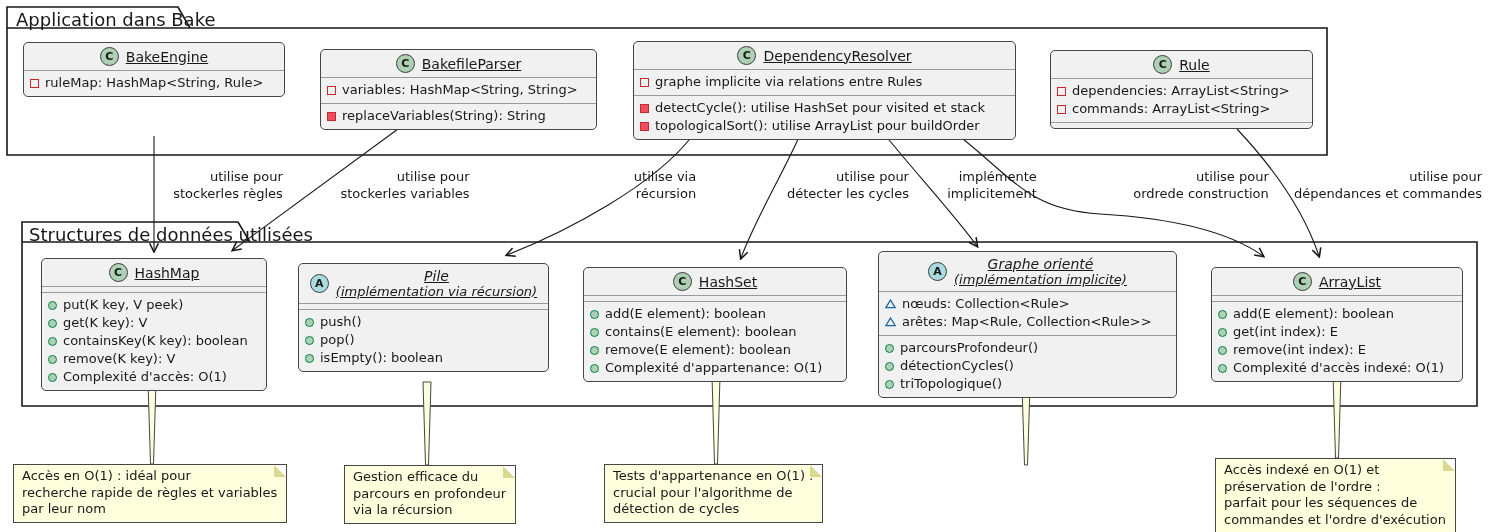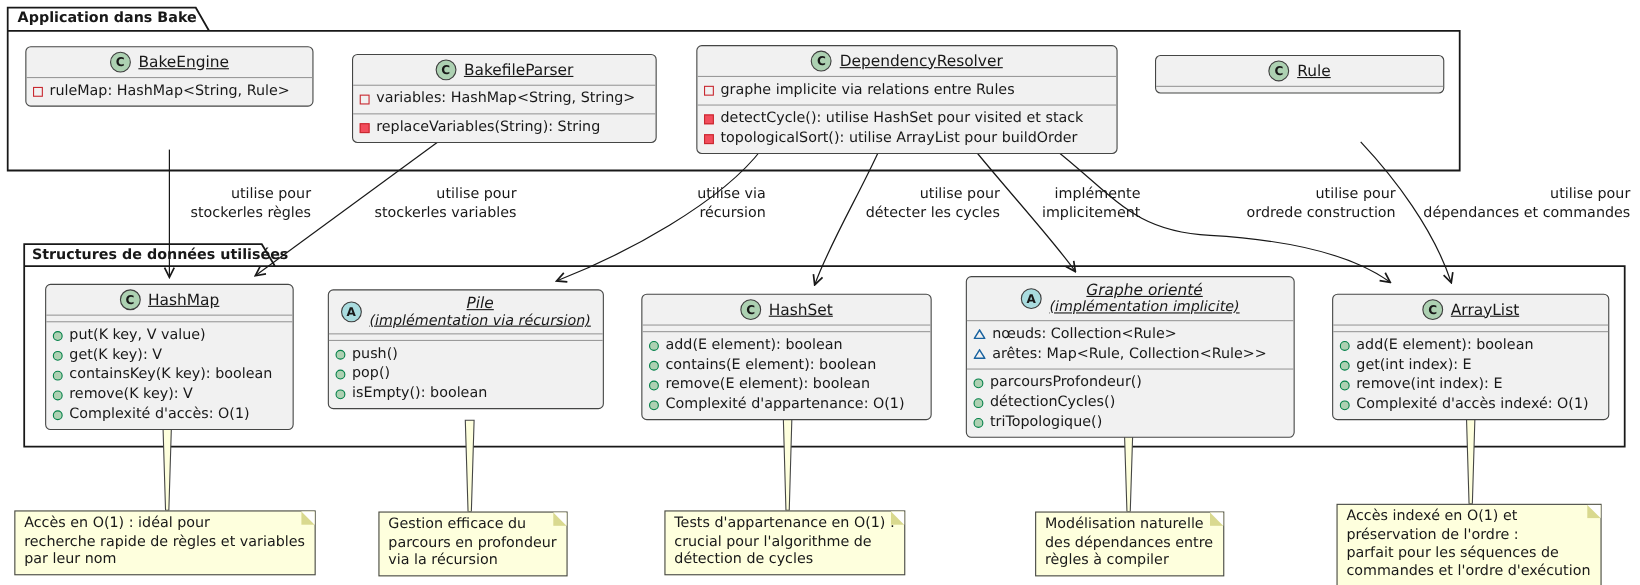--- a/index.html
+++ b/index.html
@@ -2,21 +2,21 @@
 <html><head>
 <meta charset="utf-8">
 <style>
   html,body{margin:0;padding:0;background:#ffffff;}
   #canvas{position:relative;width:1491px;height:532px;background:#ffffff;
           font-family:"DejaVu Sans","Liberation Sans",sans-serif;color:#181818;overflow:hidden;}
   #wires{position:absolute;left:0;top:0;z-index:1;}
   .pkg-line{fill:none;stroke:#181818;stroke-width:1.6;}
   .edge{fill:none;stroke:#181818;stroke-width:1.1;}
   .note-link{fill:#FEFFDD;stroke:#454645;stroke-width:1;}
-  .pkg-title{position:absolute;z-index:2;font-weight:bold;font-size:13px;white-space:nowrap;}
+  .pkg-title{position:absolute;z-index:2;font-weight:normal;font-size:18px;white-space:nowrap;}
   .uml-class{position:absolute;z-index:3;background:#F1F1F1;border:1px solid #454645;
              border-radius:5px;white-space:nowrap;width:max-content;box-sizing:border-box;}
   .cls-head{display:flex;align-items:center;justify-content:center;gap:7px;padding:4px 10px;}
   .cls-icon{flex:0 0 auto;width:17px;height:17px;border-radius:50%;background:#ADD1B2;
             border:1px solid #3d3d3d;display:flex;align-items:center;justify-content:center;
             font-weight:bold;font-size:11px;font-style:normal;}
   .cls-icon.abstract{background:#A9DCDF;}
   .cls-title{text-align:center;text-decoration:underline;}
   .cls-title-line{font-size:14px;line-height:16px;}
   .uml-class.abstract .cls-title-line{font-style:italic;}
@@ -126,34 +126,44 @@
         </div>
       </div>
     </div>
     <div class="uml-class" style="left:1050px;top:50px;min-width:263px">
       <div class="cls-head">
         <span class="cls-icon">C</span>
         <div class="cls-title">
           <div class="cls-title-line">Rule</div>
         </div>
       </div>
+      <div class="compartment">
+        <div class="member">
+          <span class="m-icon private-field"></span>
+          <span class="m-text">dependencies: ArrayList&lt;String&gt;</span>
+        </div>
+        <div class="member">
+          <span class="m-icon private-field"></span>
+          <span class="m-text">commands: ArrayList&lt;String&gt;</span>
+        </div>
+      </div>
       <div class="compartment empty"></div>
     </div>
     <div class="uml-class" style="left:41px;top:258px;min-width:226px">
       <div class="cls-head">
         <span class="cls-icon">C</span>
         <div class="cls-title">
           <div class="cls-title-line">HashMap</div>
         </div>
       </div>
       <div class="compartment empty"></div>
       <div class="compartment">
         <div class="member">
           <span class="m-icon public-method"></span>
-          <span class="m-text">put(K key, V value)</span>
+          <span class="m-text">put(K key, V peek)</span>
         </div>
         <div class="member">
           <span class="m-icon public-method"></span>
           <span class="m-text">get(K key): V</span>
         </div>
         <div class="member">
           <span class="m-icon public-method"></span>
           <span class="m-text">containsKey(K key): boolean</span>
         </div>
         <div class="member">
@@ -319,26 +329,20 @@
       <span class="fold"></span>
       <div>Gestion efficace du</div>
       <div>parcours en profondeur</div>
       <div>via la récursion</div>
     </div>
     <div class="note" style="left:604px;top:464px">
       <span class="fold"></span>
       <div>Tests d'appartenance en O(1) :</div>
       <div>crucial pour l'algorithme de</div>
       <div>détection de cycles</div>
-    </div>
-    <div class="note" style="left:941px;top:465px">
-      <span class="fold"></span>
-      <div>Modélisation naturelle</div>
-      <div>des dépendances entre</div>
-      <div>règles à compiler</div>
     </div>
     <div class="note" style="left:1215px;top:458px">
       <span class="fold"></span>
       <div>Accès indexé en O(1) et</div>
       <div>préservation de l'ordre :</div>
       <div>parfait pour les séquences de</div>
       <div>commandes et l'ordre d'exécution</div>
     </div>
   </div>
 

